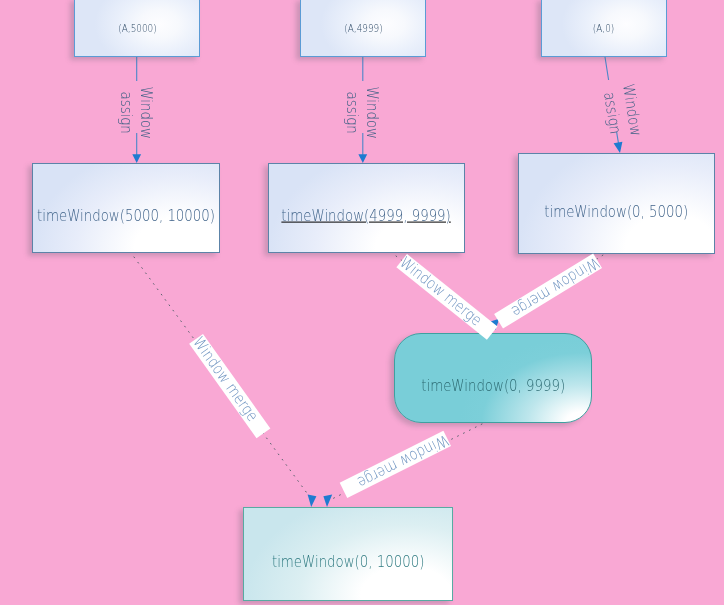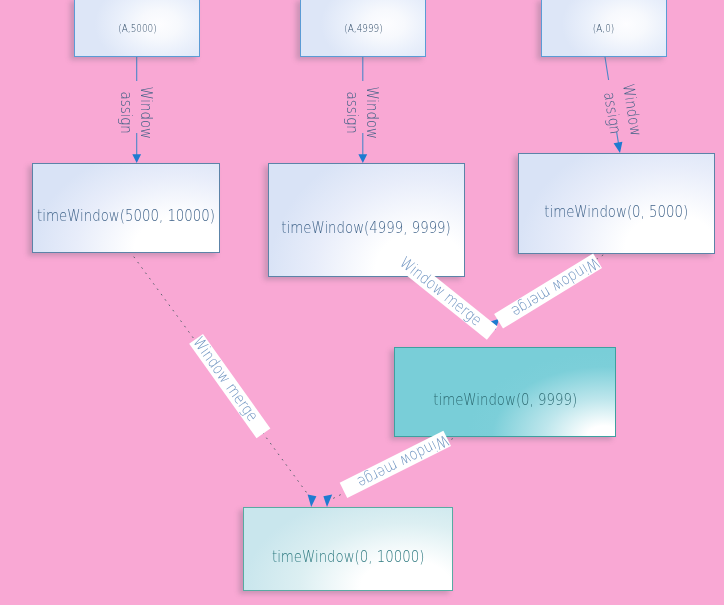--- a/index.html
+++ b/index.html
@@ -90,31 +90,31 @@
   <div class="node evt" style="left:300px;top:-2px;width:126px;height:59px;">
     <span class="lbl">(A,4999)</span>
   </div>
   <div class="node evt" style="left:541px;top:-2px;width:126px;height:59px;">
     <span class="lbl">(A,0)</span>
   </div>
 
   <div class="node win" style="left:32px;top:163px;width:188px;height:90px;">
     <span class="lbl">timeWindow(5000, 10000)</span>
   </div>
-  <div class="node win" style="left:268px;top:163px;width:197px;height:114px;">
+  <div class="node win" style="left:268px;top:163px;width:197px;height:90px;text-decoration:underline;">
     <span class="lbl">timeWindow(4999, 9999)</span>
   </div>
   <div class="node win" style="left:518px;top:153px;width:197px;height:101px;">
     <span class="lbl">timeWindow(0, 5000)</span>
   </div>
 
-  <div class="node merge" style="left:394px;top:347px;width:222px;height:90px;">
+  <div class="node merge" style="left:394px;top:333px;width:198px;height:90px;border-radius:27px;">
     <span class="lbl">timeWindow(0, 9999)</span>
   </div>
-  <div class="node merge2" style="left:243px;top:507px;width:210px;height:84px;align-items:center;">
+  <div class="node merge2" style="left:243px;top:507px;width:210px;height:94px;align-items:center;">
     <span class="lbl">timeWindow(0, 10000)</span>
   </div>
 
   <div class="vlabel" style="left:155.8px;top:81.8px;transform:rotate(90deg);">
     <span>Window</span><br>
     <span>assign</span>
   </div>
   <div class="vlabel" style="left:382px;top:81.8px;transform:rotate(90deg);">
     <span>Window</span><br>
     <span>assign</span>

